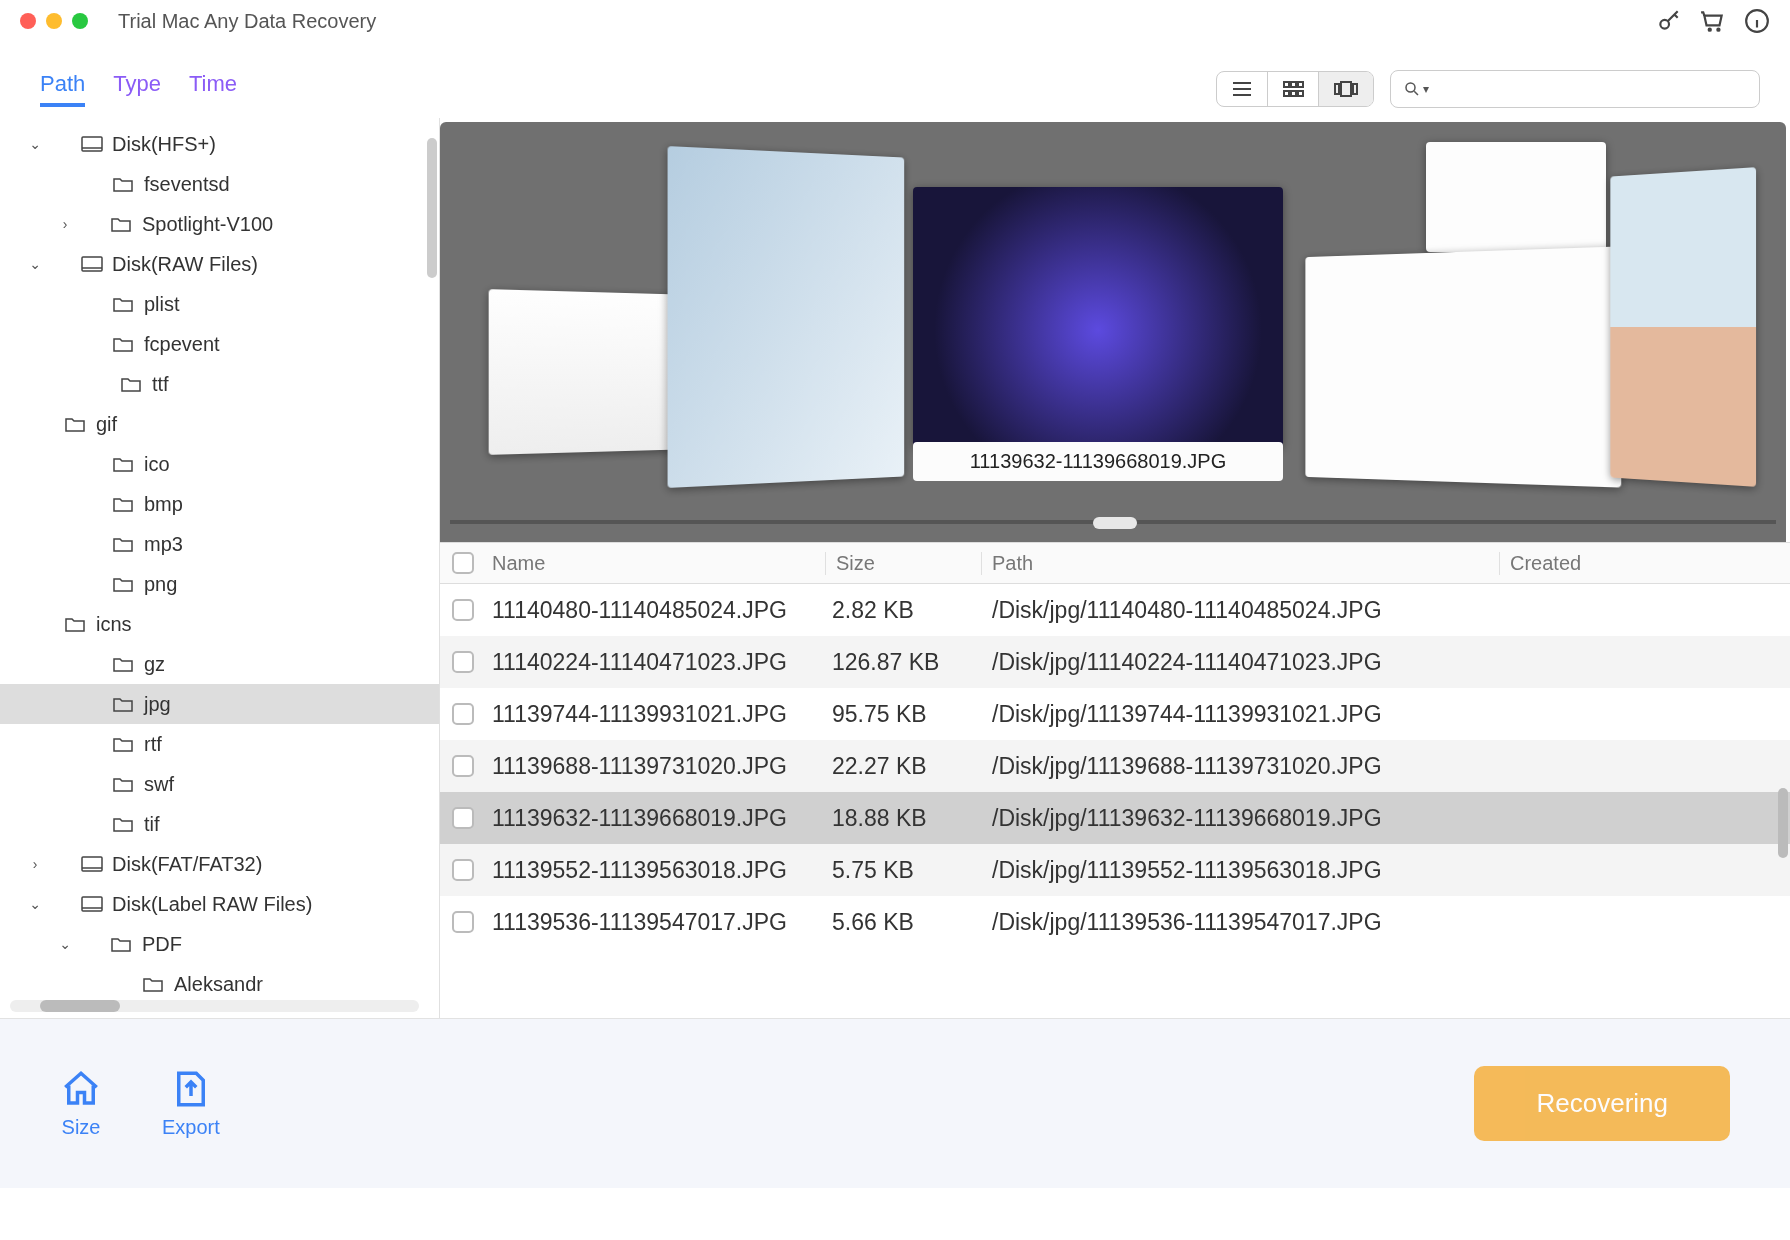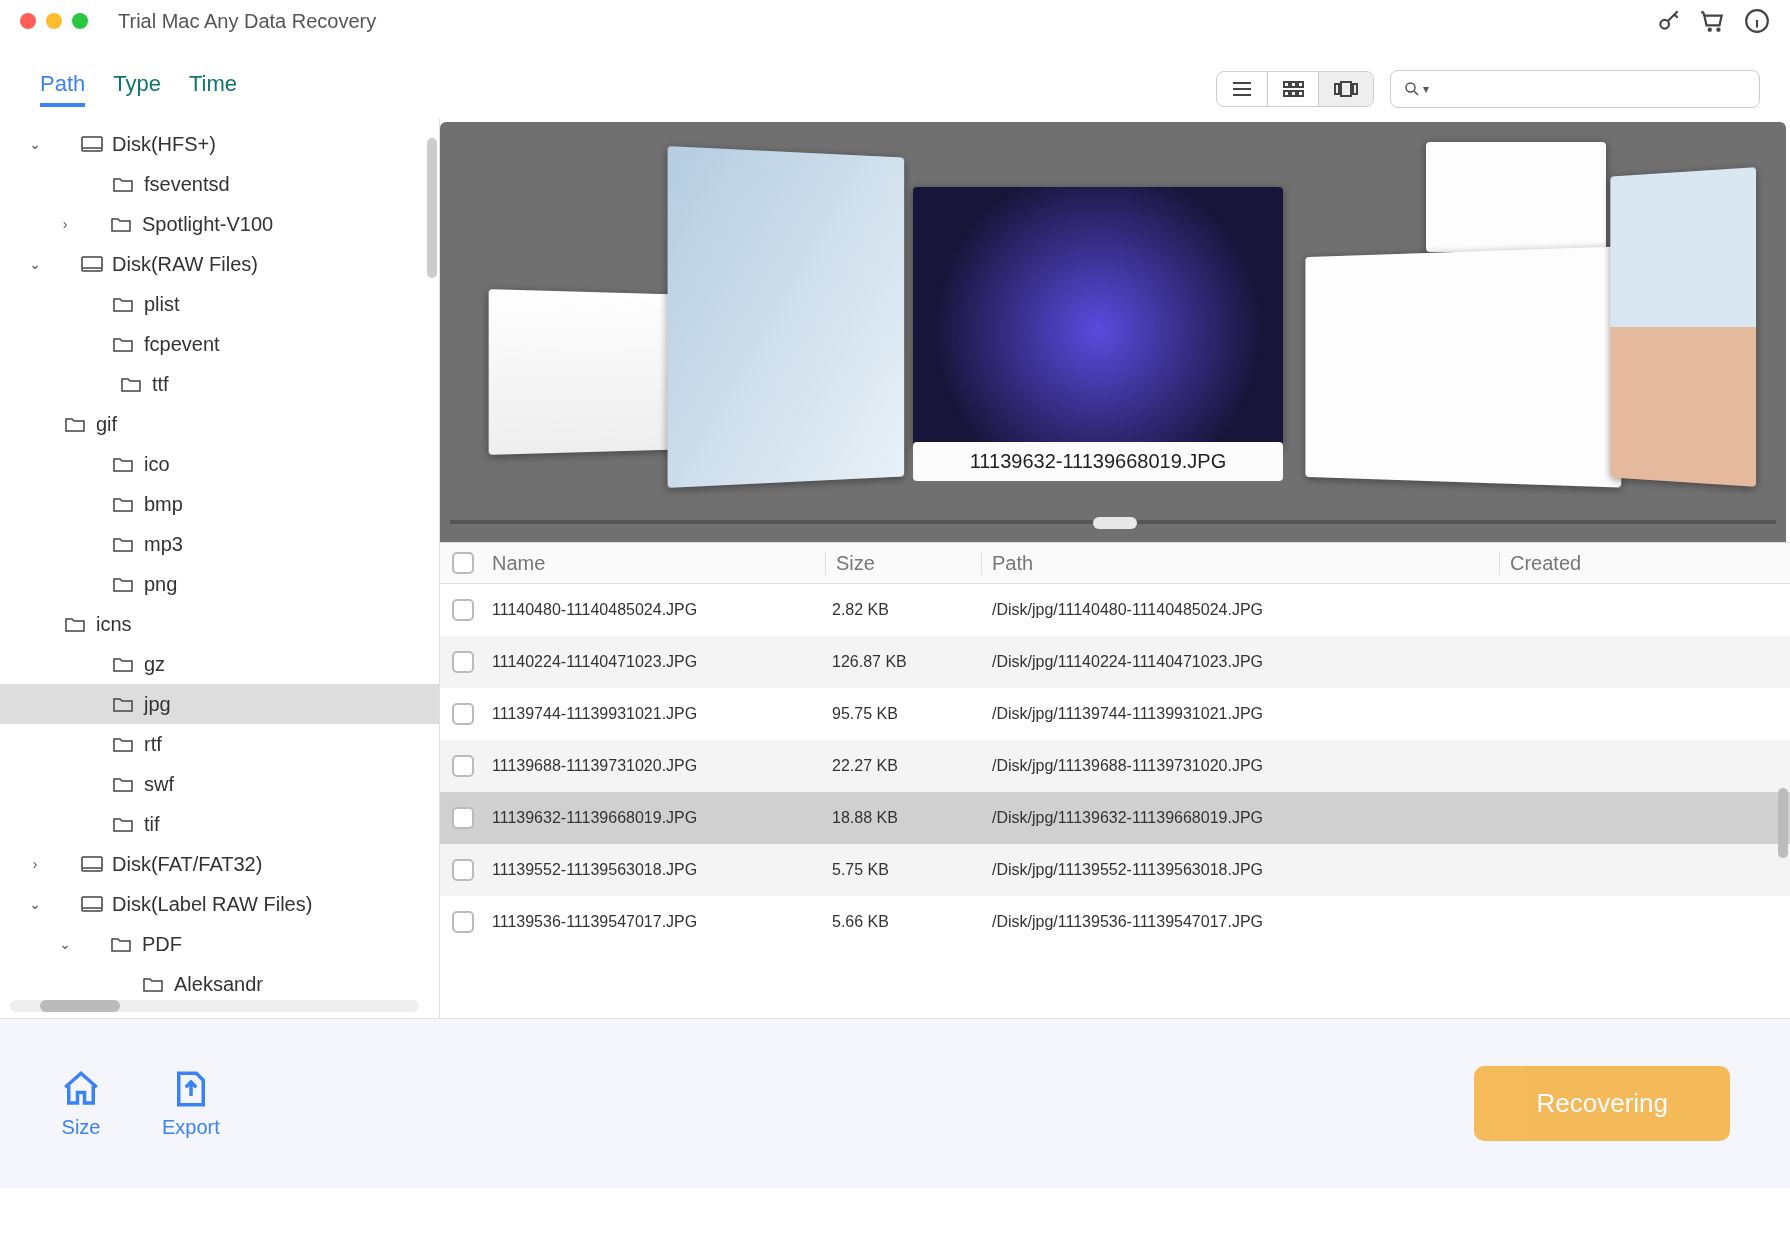--- a/index.html
+++ b/index.html
@@ -12,21 +12,21 @@
 .tl.red { background: #ff5f57; }
 .tl.yellow { background: #febc2e; }
 .tl.green { background: #28c840; }
 .titlebar-title { font-size: 20px; color: #555; }
 .titlebar-right { margin-left: auto; display: flex; gap: 18px; align-items: center; }
 .titlebar-icon { width: 26px; height: 26px; color: #444; cursor: pointer; }
 
 
 .toolbar-row { display: flex; align-items: center; padding: 28px 30px 10px 40px; }
 .filter-tabs { display: flex; gap: 28px; }
-.filter-tab { font-size: 22px; color: #0f766e; padding-bottom: 6px; cursor: pointer; }
+.filter-tab { font-size: 22px; color: #8b5cf6; padding-bottom: 6px; cursor: pointer; }
 .filter-tab.active { color: #3b82f6; border-bottom: 4px solid #3b82f6; }
 .toolbar-right { margin-left: auto; display: flex; gap: 16px; align-items: center; }
 .view-toggle { display: flex; border: 1px solid #ccc; border-radius: 8px; overflow: hidden; background: #fff; }
 .view-btn { padding: 8px 14px; cursor: pointer; display: flex; align-items: center; border-right: 1px solid #ccc; }
 .view-btn:last-child { border-right: none; }
 .view-btn.active { background: #eeeeee; }
 .search-box { border: 1px solid #ccc; border-radius: 8px; padding: 6px 12px; display: flex; align-items: center; width: 370px; height: 38px; }
 .search-icon { width: 18px; height: 18px; color: #555; }
 
 
@@ -57,21 +57,21 @@
 .cf-filename { position: absolute; left: 473px; top: 320px; width: 370px; background: #fcfcfc; font-size: 20px; text-align: center; padding: 8px 0; border-radius: 4px; z-index: 6; color: #222; }
 
 .table-wrap { flex: 1; position: relative; }
 .thead { display: flex; align-items: center; height: 42px; border-top: 1px solid #ddd; border-bottom: 1px solid #ddd; background: #fafafa; font-size: 20px; color: #777; }
 .th-check { width: 46px; display: flex; justify-content: center; }
 .th-name { width: 340px; padding-left: 6px; border-right: 1px solid #e0e0e0; }
 .th-size { width: 156px; padding-left: 10px; border-right: 1px solid #e0e0e0; }
 .th-path { flex: 1; padding-left: 10px; border-right: 1px solid #e0e0e0; }
 .th-created { width: 290px; padding-left: 10px; }
 .tbody { }
-.trow { display: flex; align-items: center; height: 52px; font-size: 16px; color: #333; }
+.trow { display: flex; align-items: center; height: 52px; font-size: 23px; color: #333; }
 .trow:nth-child(even) { background: #f4f4f4; }
 .trow.selected { background: #d0d0d0; }
 .td-check { width: 46px; display: flex; justify-content: center; }
 .td-name { width: 340px; padding-left: 6px; white-space: nowrap; }
 .td-size { width: 156px; padding-left: 6px; }
 .td-path { flex: 1; padding-left: 10px; white-space: nowrap; }
 .td-created { width: 290px; }
 .chk { width: 22px; height: 22px; border: 2px solid #bbb; border-radius: 5px; background: #fff; }
 .content-vscroll { position: absolute; right: 2px; top: 420px; width: 10px; bottom: 0; }
 .content-vthumb { width: 10px; height: 70px; background: #bbb; border-radius: 5px; margin-top: 250px; }

